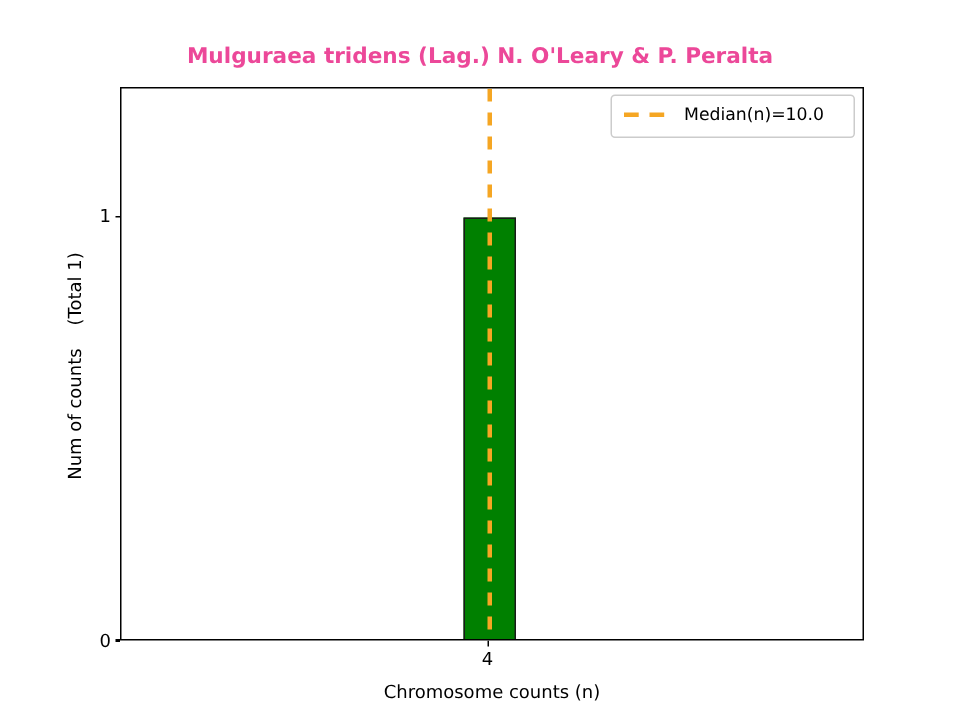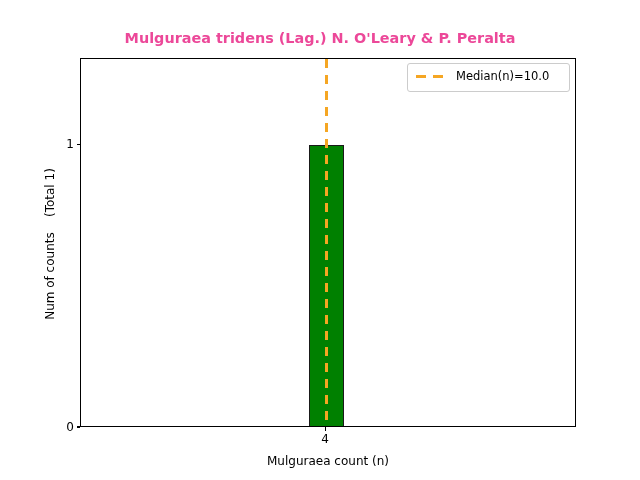--- a/index.html
+++ b/index.html
@@ -225,21 +225,21 @@
   <div id="chart-title">Mulguraea tridens (Lag.) N. O'Leary &amp; P. Peralta</div>
 
   <div id="ytick-label-1">1</div>
   <div id="ytick-label-0">0</div>
   <div id="ytick-mark-1"></div>
   <div id="ytick-mark-0"></div>
 
   <div id="xtick-mark-10"></div>
   <div id="xtick-label-10">4</div>
 
-  <div id="xaxis-label">Mulguraea count (n)</div>
+  <div id="xaxis-label">Chromosome counts (n)</div>
 
   <div id="yaxis-label-wrap">
     <div id="yaxis-label">
       <span class="y-main">Num of counts</span><span>&nbsp;&nbsp;&nbsp;&nbsp;</span><span class="y-sub">(Total 1)</span>
     </div>
   </div>
 
   <div id="plot-area">
     <div id="bar-10"></div>
     <div id="median-line"></div>

